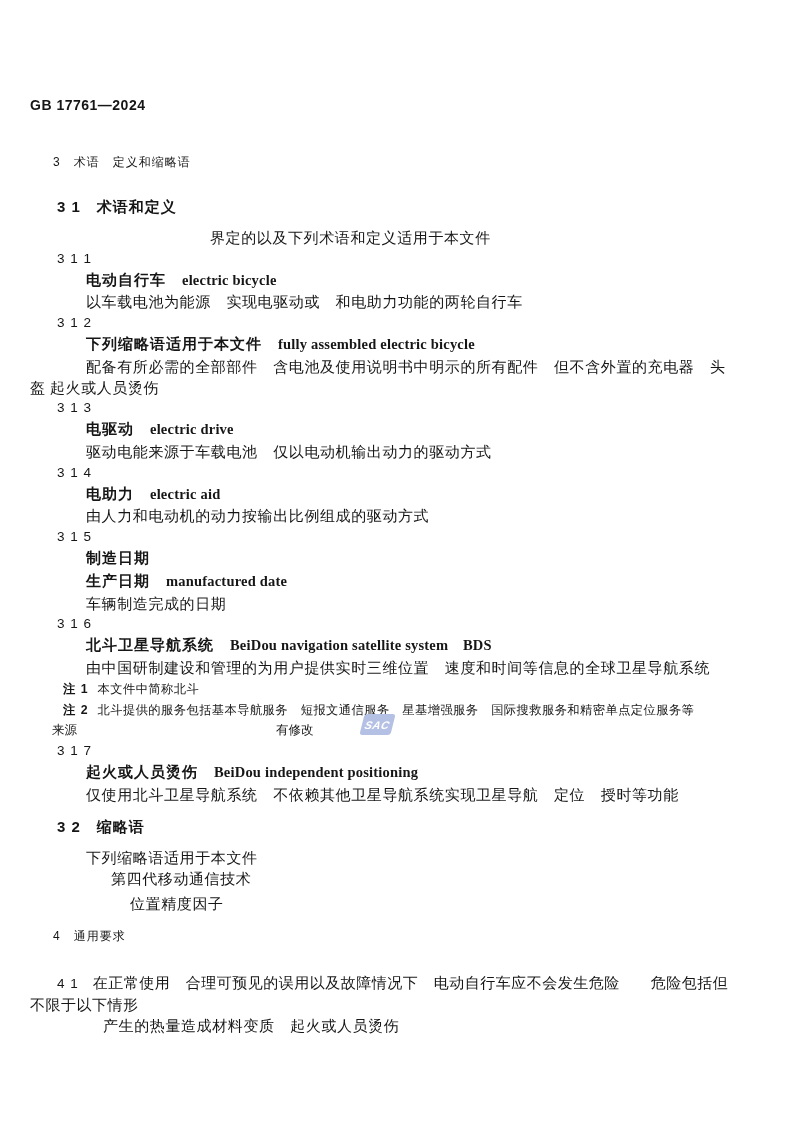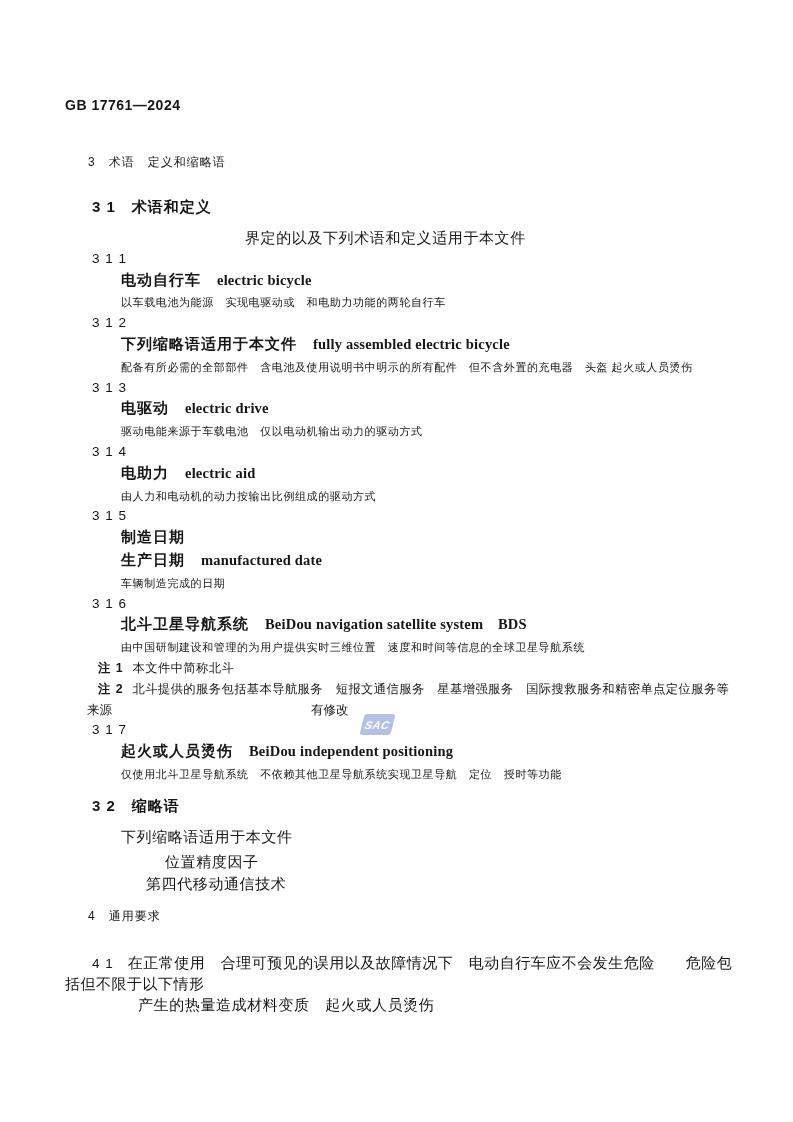--- a/index.html
+++ b/index.html
@@ -1,21 +1,21 @@
 <!DOCTYPE html>
 <html><head>
 <meta charset="utf-8">
 <style>
   html,body{margin:0;padding:0;background:#ffffff;}
   .page{
     position:relative;
     width:793px;height:1122px;
     background:#ffffff;
     box-sizing:border-box;
-    padding:96px 58px 0 65px;
+    padding:96px 58px 0 30px;
     font-family:"Liberation Serif", serif;
     color:#161616;
     overflow:hidden;
   }
   .doc-header{
     font-family:"Liberation Sans", sans-serif;
     font-weight:bold;
     font-size:14px;
     line-height:18px;
     letter-spacing:0.5px;
@@ -58,21 +58,21 @@
   .term-en{
     font-family:"Liberation Serif", serif;
     font-weight:bold;
     font-size:14.5px;
     letter-spacing:0.2px;
     margin-left:16px;
   }
   .def{
     text-indent:56px;
     line-height:20.8px;
-    font-size:11px;
+    font-size:15px;
     letter-spacing:0.6px;
     margin:0;
   }
   .note-line{
     margin-left:33px;
     font-size:12.3px;
     line-height:20.8px;
     letter-spacing:0.4px;
   }
   .note-label{
@@ -203,22 +203,22 @@
     <div class="term-line">
       <span class="term-zh">起火或人员烫伤</span><span class="term-en">BeiDou independent positioning</span>
     </div>
     <p class="def">仅使用北斗卫星导航系统　不依赖其他卫星导航系统实现卫星导航　定位　授时等功能</p>
   </div>
 
   <div class="h2 abbr-head">3 2　缩略语</div>
 
   <div class="line intro2">下列缩略语适用于本文件</div>
 
+  <div class="abbr-line abbr-b">第四代移动通信技术</div>
   <div class="abbr-line abbr-a">位置精度因子</div>
-  <div class="abbr-line abbr-b">第四代移动通信技术</div>
 
   <div class="h1 sec4">4　通用要求</div>
 
   <p class="para-41">
     <span class="clause-label">4 1</span><span>在正常使用　合理可预见的误用以及故障情况下　电动自行车应不会发生危险　　危险包括但不限于以下情形</span>
   </p>
 
   <div class="list-item">产生的热量造成材料变质　起火或人员烫伤</div>
 
   <div class="watermark">

